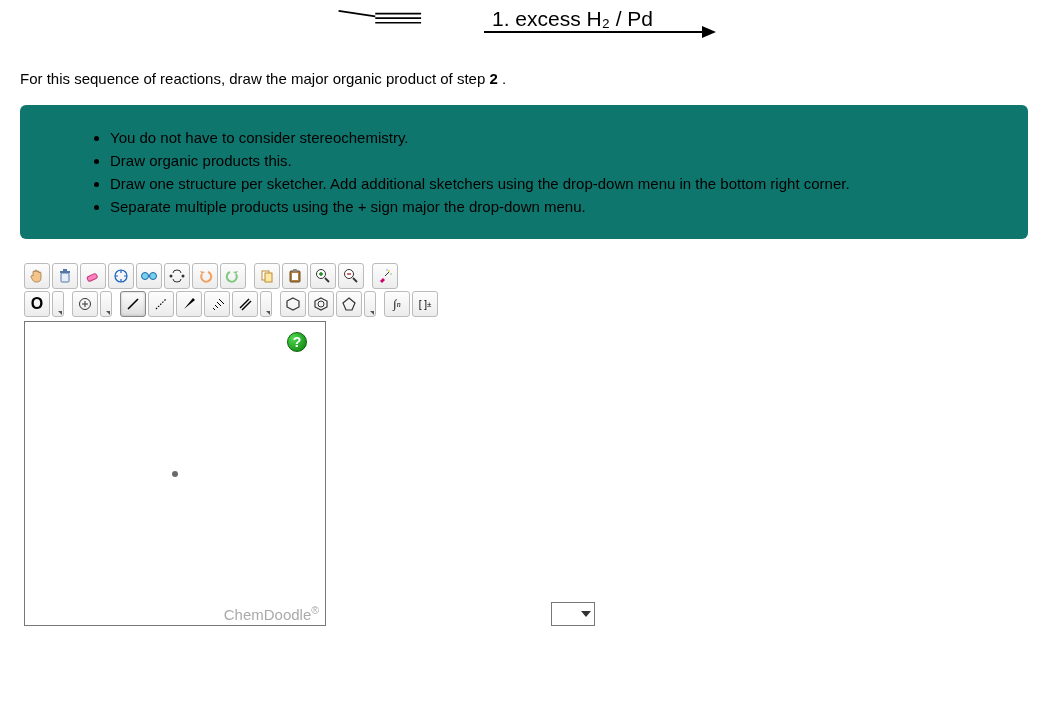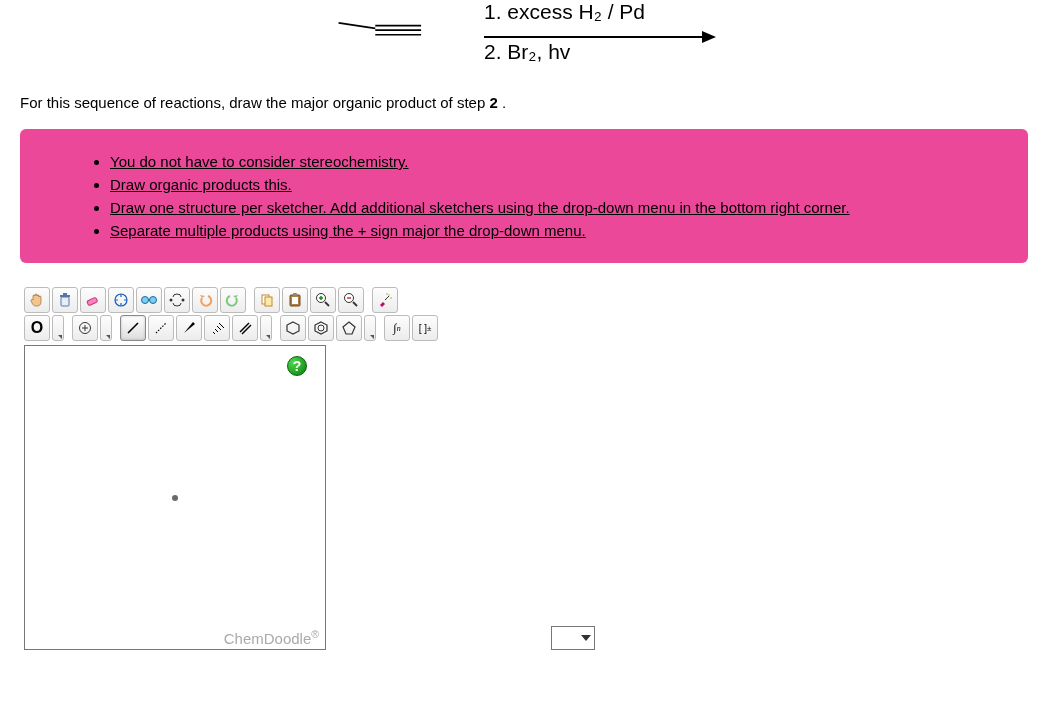--- a/index.html
+++ b/index.html
@@ -15,45 +15,44 @@
   .content { padding: 0 20px 20px 20px; }
   .reaction-area {
     display: flex;
     align-items: center;
     justify-content: center;
     padding: 0 0 20px 0;
     gap: 40px;
   }
   .reactant-svg { width: 110px; height: 40px; }
   .reagent-block { font-size: 21px; color: #000; font-family: Arial, sans-serif; }
-  .reagent-line1 { padding-bottom: 12px; }
+  .reagent-line1 { padding-bottom: 0; margin-left: 8px; }
   .reagent-divider {
     position: relative;
     border-top: 2px solid #000;
     width: 230px;
   }
   .reagent-divider::after {
     content: "";
     position: absolute;
     right: -2px;
     top: -7px;
     width: 0; height: 0;
     border-left: 14px solid #000;
     border-top: 6px solid transparent;
     border-bottom: 6px solid transparent;
   }
   .reagent-line2 { padding-top: 2px; }
   sub { font-size: 0.7em; vertical-align: sub; }
   .prompt { margin: 10px 0 18px 0; }
   .info-box {
-    background: #ec4899;
+    background: #0f766e;
     border-radius: 6px;
     padding: 18px 20px 18px 20px;
     margin-bottom: 20px;
-    text-decoration: underline;
   }
   .info-box ul { margin: 0; padding-left: 70px; }
   .info-box li { margin: 6px 0; }
   .sketcher-wrap {
     display: inline-block;
     padding: 4px;
     background: #fff;
   }
   .toolbar-row {
     display: flex;
@@ -155,21 +154,20 @@
   <div class="reaction-area">
     <svg class="reactant-svg" viewBox="0 0 120 40">
       <line x1="5" y1="10" x2="45" y2="16" stroke="#000" stroke-width="1.8"></line>
       <line x1="45" y1="13" x2="95" y2="13" stroke="#000" stroke-width="1.8"></line>
       <line x1="45" y1="18" x2="95" y2="18" stroke="#000" stroke-width="1.8"></line>
       <line x1="45" y1="23" x2="95" y2="23" stroke="#000" stroke-width="1.8"></line>
     </svg>
     <div class="reagent-block">
       <div class="reagent-line1">1. excess H₂ / Pd</div>
       <div class="reagent-divider"></div>
-      <div class="reagent-line2">2. Br₂, hv</div>
     </div>
   </div>
 
   <div class="prompt">
     <span>For this sequence of reactions, draw the major organic product of step </span><b>2</b><span> .</span>
   </div>
 
   <div class="info-box">
     <ul>
       <li>You do not have to consider stereochemistry.</li>

